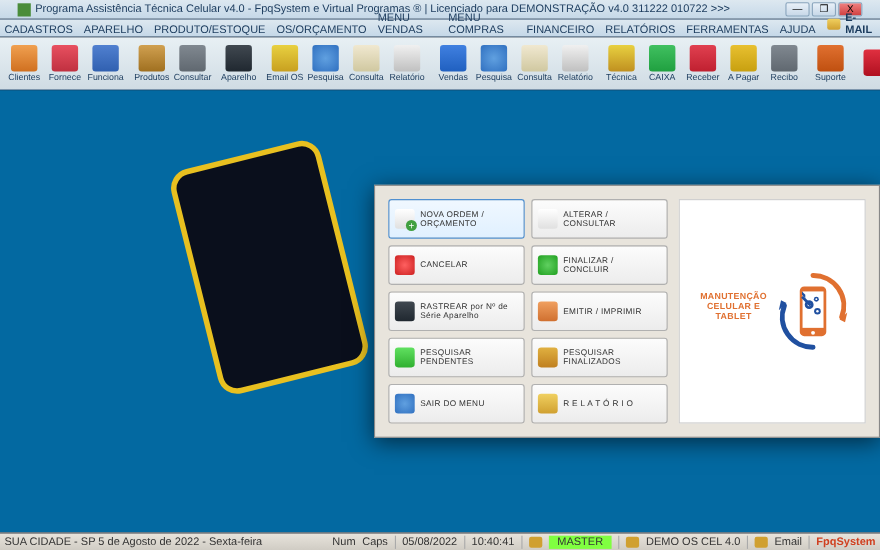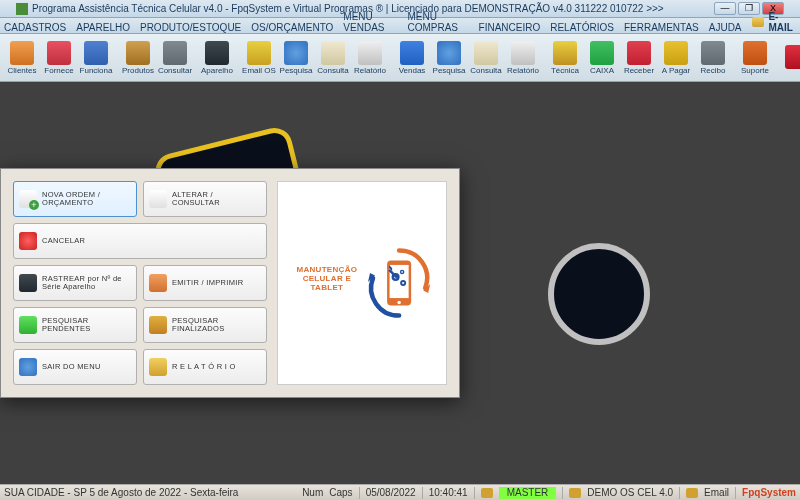--- a/index.html
+++ b/index.html
@@ -30,21 +30,21 @@
 .ic-consulta{background:linear-gradient(#f0e8d0,#d0c8a0)}
 .ic-relatorio{background:linear-gradient(#f0f0f0,#c0c0c0)}
 .ic-vendas{background:linear-gradient(#4080e0,#2060c0)}
 .ic-financas{background:linear-gradient(#e8d040,#c09020)}
 .ic-caixa{background:linear-gradient(#40c060,#20a040)}
 .ic-receber{background:linear-gradient(#e04050,#c02030)}
 .ic-pagar{background:linear-gradient(#e8c030,#c8a010)}
 .ic-recibo{background:linear-gradient(#808890,#606870)}
 .ic-suporte{background:linear-gradient(#e07030,#c05010)}
 .ic-sair{background:linear-gradient(#e03040,#b01020)}
-.workspace{position:absolute;top:82px;left:0;right:0;bottom:16px;background:#404040;display:flex;align-items:center;justify-content:flex-start}
+.workspace{position:absolute;top:82px;left:0;right:0;bottom:16px;background:#0369a1;display:flex;align-items:center;justify-content:flex-end}
 .bg-phone{position:absolute;width:420px;height:320px;left:50%;top:50%;transform:translate(-50%,-50%)}
 .bg-phone::before{content:"";position:absolute;left:-15px;top:15px;width:130px;height:200px;background:#0a0f1c;border:5px solid #e8c020;border-radius:18px;transform:rotate(-14deg)}
 .bg-phone::after{content:"";position:absolute;right:-40px;top:120px;width:90px;height:90px;background:#0a0f1c;border:6px solid #c0c0c0;border-radius:50%}
 .dialog{position:relative;width:460px;background:#e8e4dc;border:1px solid #888;box-shadow:0 4px 20px rgba(0,0,0,0.6);padding:12px;display:flex;gap:10px;z-index:10}
 .dlg-left{display:flex;flex-direction:column;gap:6px;width:260px}
 .dlg-row{display:flex;gap:6px}
 .dlg-btn{flex:1;height:36px;background:linear-gradient(#fcfcfc,#ececec);border:1px solid #b0b0b0;border-radius:3px;display:flex;align-items:center;padding:0 5px;gap:5px;cursor:pointer;font-size:8px;color:#333}
 .dlg-btn.selected{border:1px solid #5090d0;background:linear-gradient(#f0f8ff,#e0f0ff)}
 .dlg-btn-icon{width:18px;height:18px;border-radius:3px;flex-shrink:0}
 .dlg-btn-text{font-size:7.5px;line-height:1.1;letter-spacing:0.3px}
@@ -206,20 +206,24 @@
           <div class="dlg-btn">
             <div class="dlg-btn-icon bi-edit"></div>
             <div class="dlg-btn-text">ALTERAR  /  CONSULTAR</div>
           </div>
         </div>
         <div class="dlg-row">
           <div class="dlg-btn">
             <div class="dlg-btn-icon bi-cancel"></div>
             <div class="dlg-btn-text">CANCELAR</div>
           </div>
+          <div class="dlg-btn">
+            <div class="dlg-btn-icon bi-final"></div>
+            <div class="dlg-btn-text">FINALIZAR  /  CONCLUIR</div>
+          </div>
         </div>
         <div class="dlg-row">
           <div class="dlg-btn">
             <div class="dlg-btn-icon bi-track"></div>
             <div class="dlg-btn-text">RASTREAR por Nº de Série Aparelho</div>
           </div>
           <div class="dlg-btn">
             <div class="dlg-btn-icon bi-print"></div>
             <div class="dlg-btn-text">EMITIR  /  IMPRIMIR</div>
           </div>

